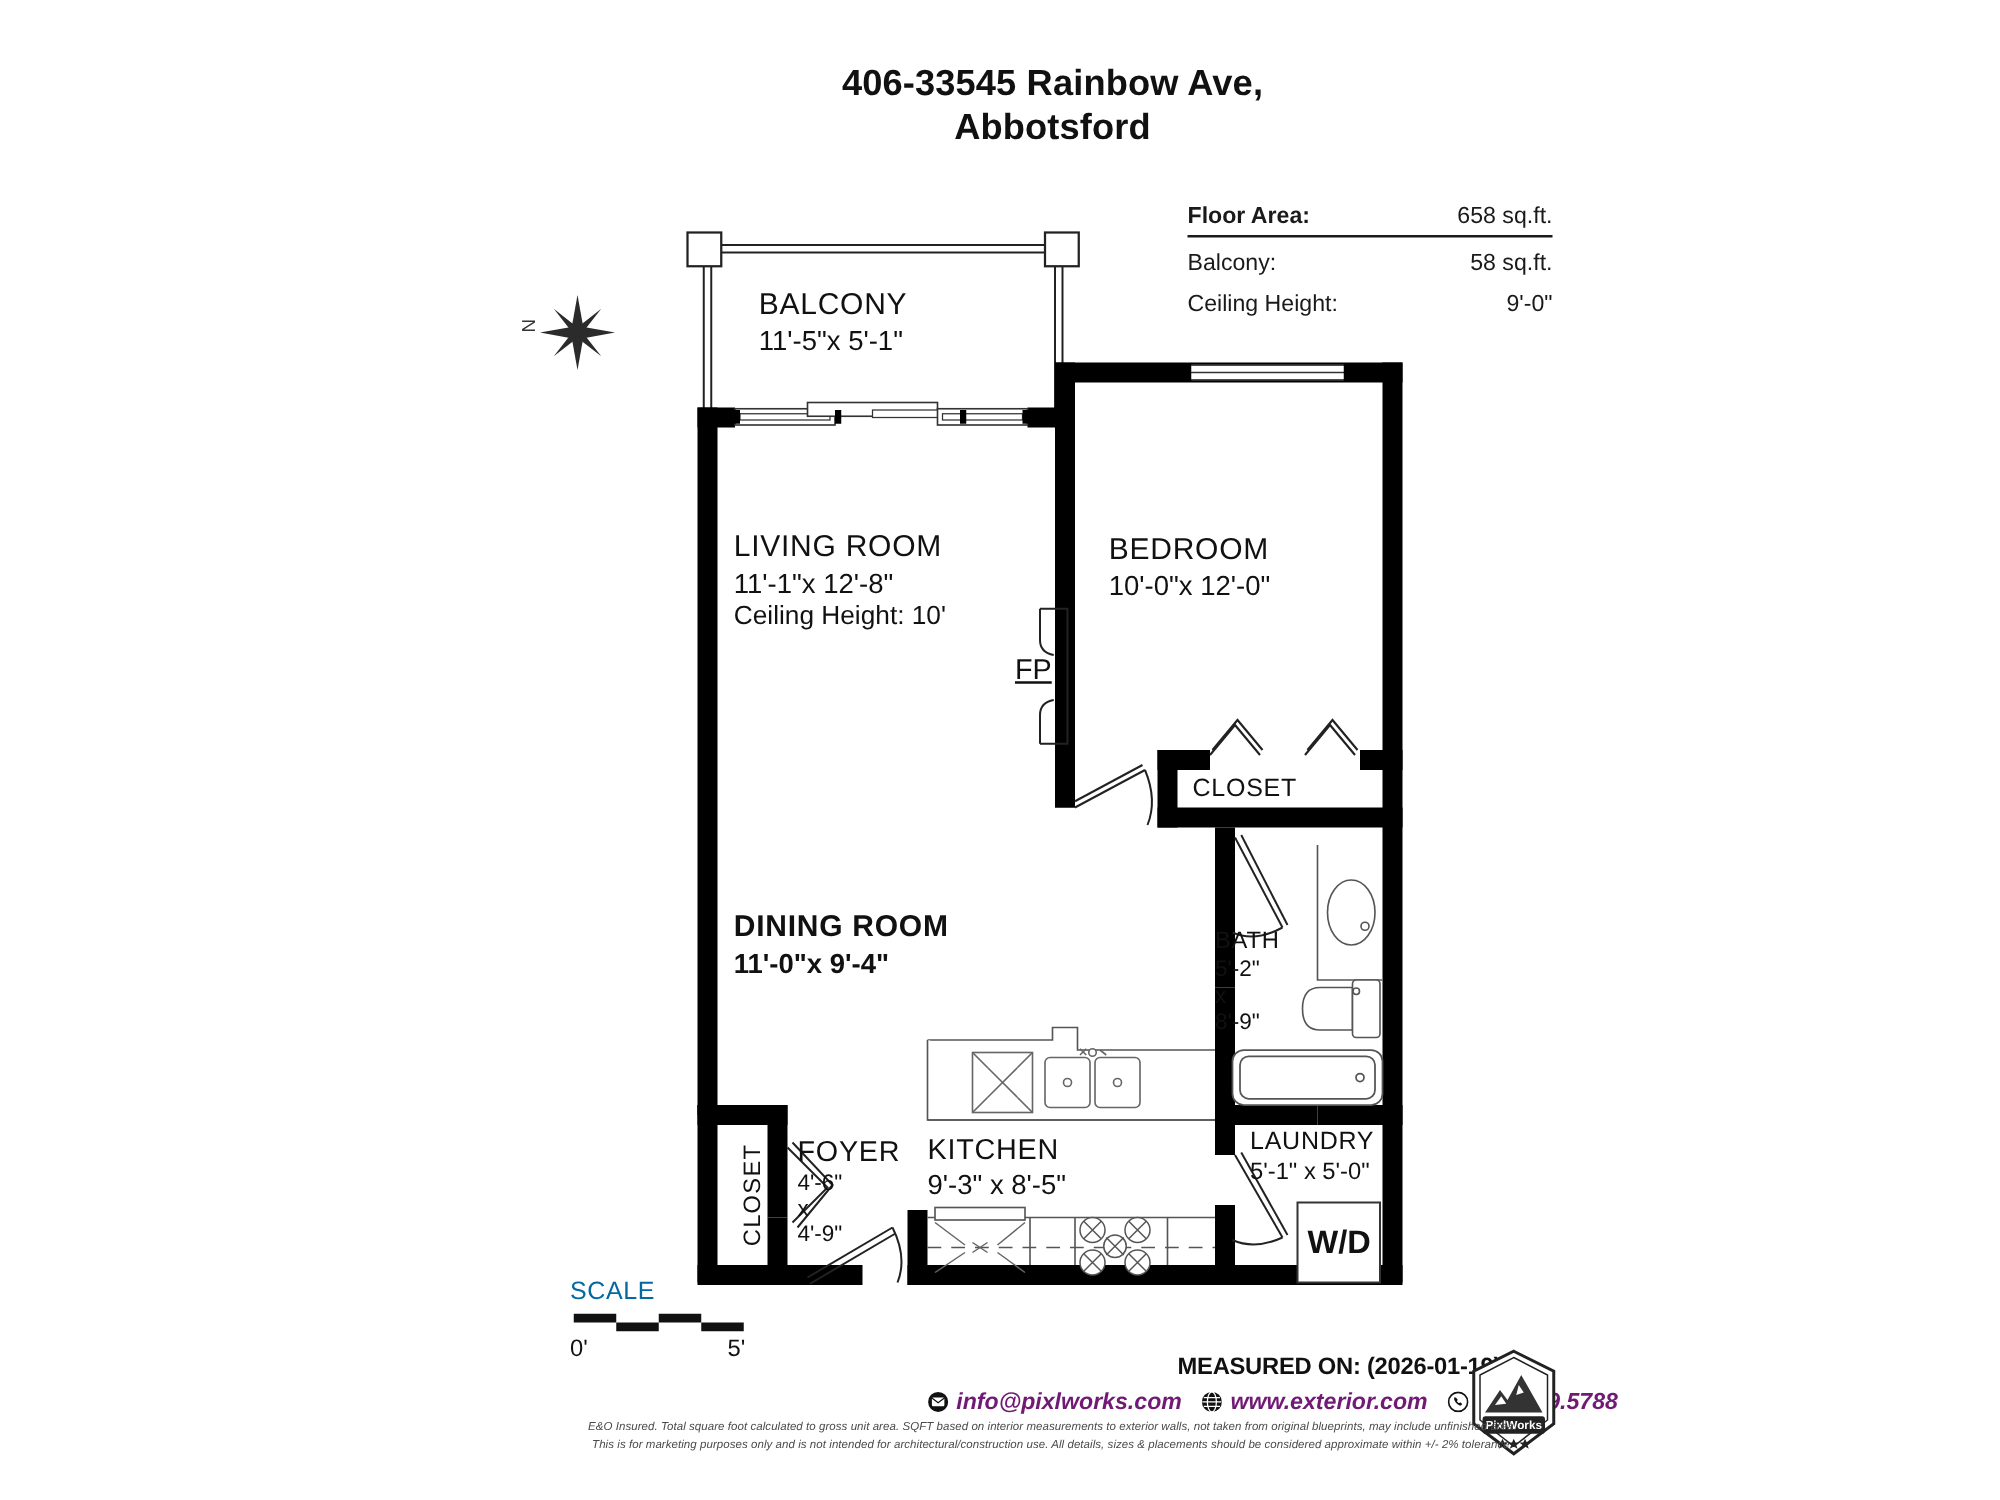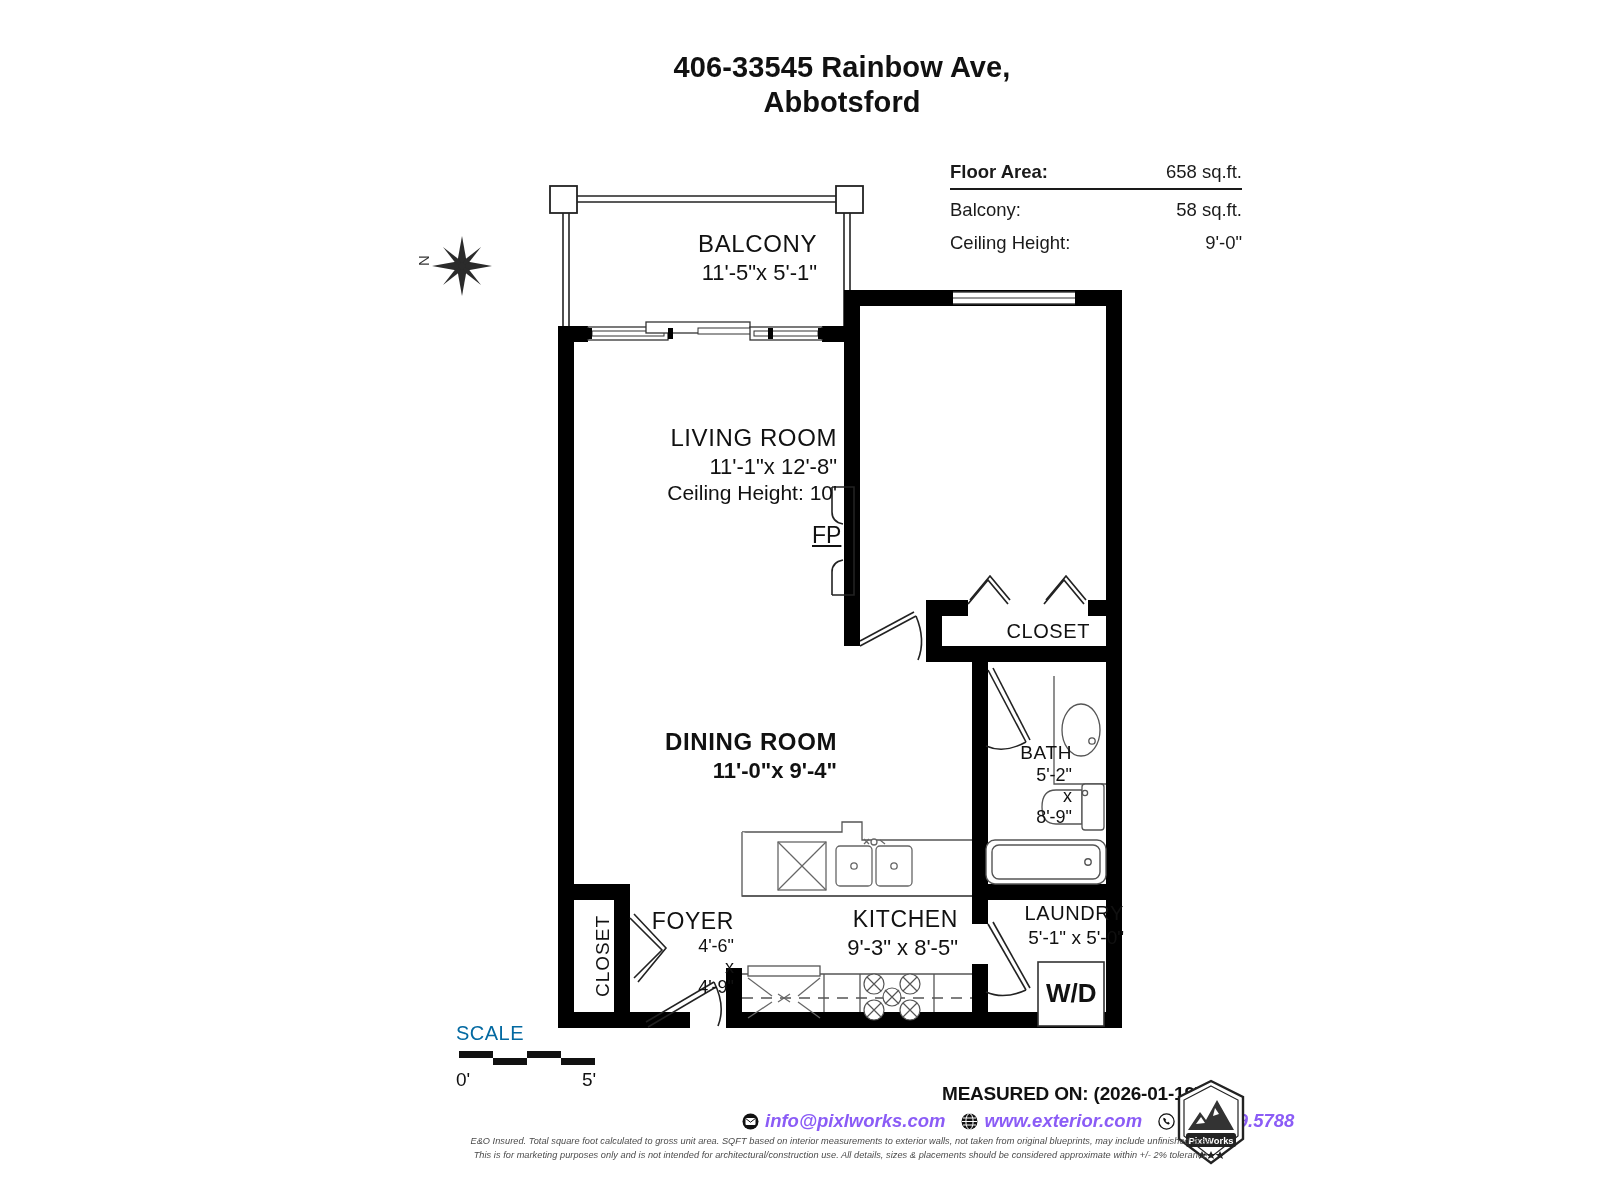--- a/index.html
+++ b/index.html
@@ -68,21 +68,21 @@
     transform: rotate(-90deg);
     transform-origin: center;
   }
 
   
   #plan { position: absolute; left: 0; top: 0; width: 1600px; height: 1200px; }
 
   
   .room-label {
     position: absolute;
-    text-align: right;
+    text-align: left;
     line-height: 1.16;
     color: #111;
     white-space: nowrap;
   }
   .room-label .rname {
     font-size: 24px;
     letter-spacing: 0.6px;
     display: block;
   }
   .room-label .rdim {
@@ -144,21 +144,21 @@
   }
   #contact-row {
     position: absolute;
     left: 700px; top: 1110px;
     display: flex;
     align-items: center;
     gap: 7px;
     font-size: 18.5px;
     font-weight: bold;
     font-style: italic;
-    color: #8b5cf6;
+    color: #701a75;
     white-space: nowrap;
   }
   #contact-row .citem { display: flex; align-items: center; gap: 6px; }
   #contact-row .citem + .citem { margin-left: 9px; }
   .cicon { display: inline-block; width: 17px; height: 17px; }
 
   #disclaimer {
     position: absolute;
     left: 0; top: 1134px;
     width: 1600px;
@@ -415,20 +415,24 @@
     <span class="rname">BALCONY</span>
     <span class="rdim">11'-5"x  5'-1"</span>
   </div>
 
   <div class="room-label" style="left:545px; top:424px; width:250px;">
     <span class="rname">LIVING ROOM</span>
     <span class="rdim">11'-1"x 12'-8"</span>
     <span class="rceil">Ceiling Height: 10'</span>
   </div>
 
+  <div class="room-label" style="left:845px; top:426px; width:210px;">
+    <span class="rname">BEDROOM</span>
+    <span class="rdim">10'-0"x 12'-0"</span>
+  </div>
 
   <div class="room-label" style="left:545px; top:728px; width:250px;font-weight:bold;">
     <span class="rname">DINING ROOM</span>
     <span class="rdim">11'-0"x  9'-4"</span>
   </div>
 
   <div class="room-label small" style="left:912px; top:620px; width:136px;">
     <span class="rname">CLOSET</span>
   </div>
 

